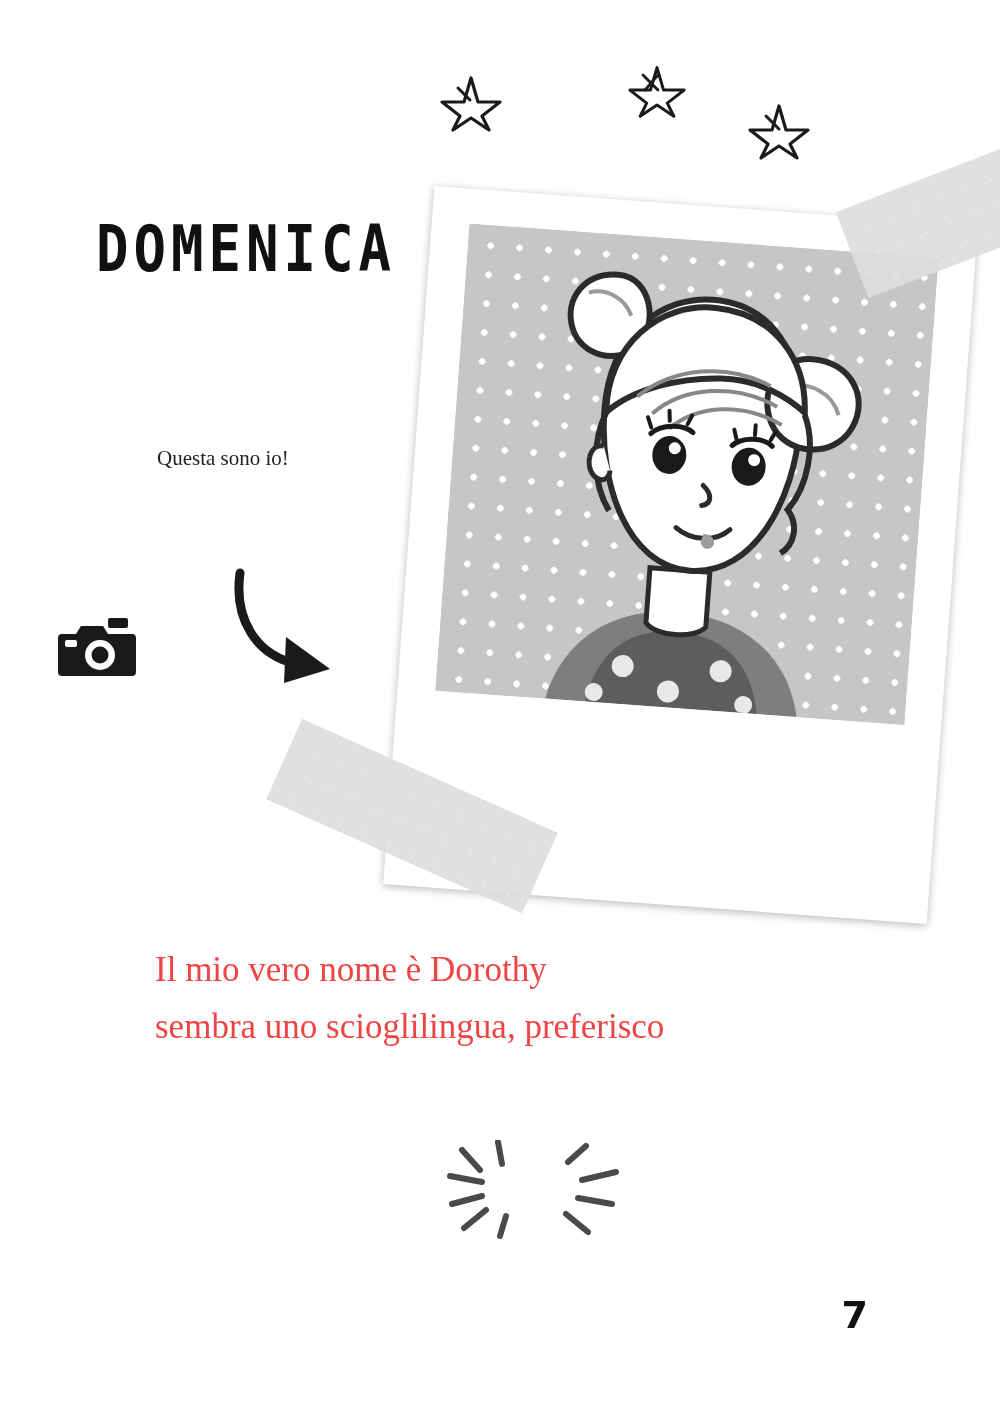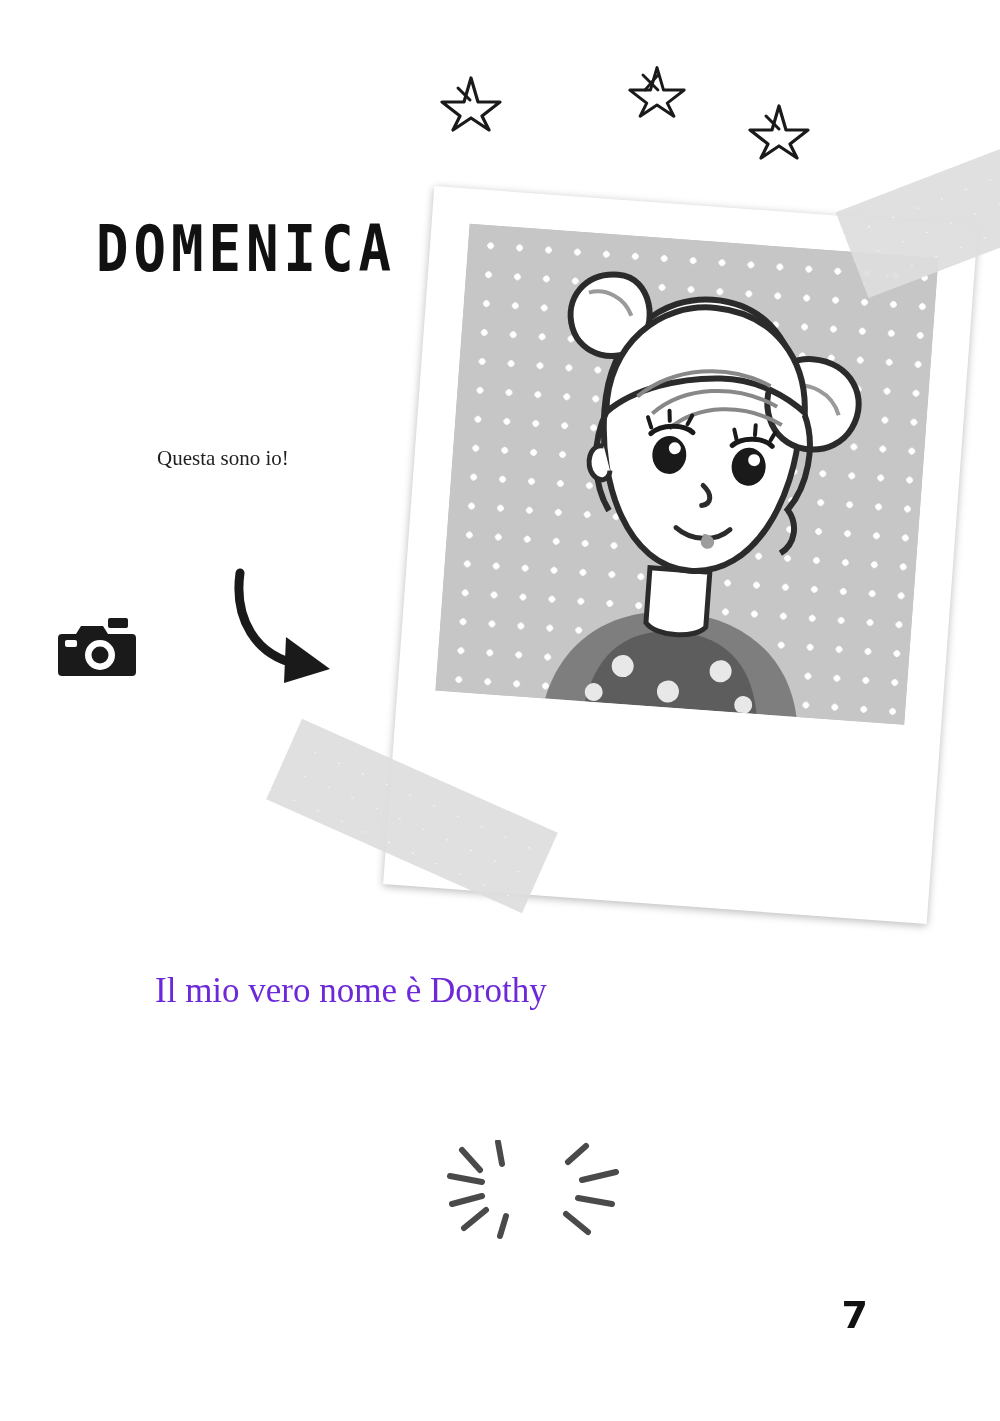--- a/index.html
+++ b/index.html
@@ -132,25 +132,25 @@
     top: 772px;
     width: 280px;
     height: 88px;
     transform: rotate(24deg);
   }
 
   
   .body-text {
     position: absolute;
     left: 155px;
-    top: 963px;
+    top: 942px;
     width: 720px;
     font-size: 35px;
     line-height: 1.62;
-    color: #6d28d9;
+    color: #ef4444;
   }
   .dot-word {
     font-family: "DejaVu Sans", sans-serif;
     font-weight: 700;
     font-size: 33px;
     letter-spacing: 0.5px;
     position: relative;
     padding: 0 6px;
   }
   .sparkle {
@@ -280,20 +280,21 @@
 
   <div class="tape tape-top">
     <div class="tape-inner"></div>
   </div>
   <div class="tape tape-bottom">
     <div class="tape-inner"></div>
   </div>
 
   <div class="body-text">
     <div>Il mio vero nome è Dorothy</div>
+    <div>sembra uno scioglilingua, preferisco</div>
   </div>
 
   <div class="sparkle">
     <svg width="185" height="110" viewBox="0 0 185 110">
       <g stroke="#4a4a4a" stroke-width="6" stroke-linecap="round">
         <path d="M10 36 L42 42"></path>
         <path d="M22 10 L40 30"></path>
         <path d="M58 2 L62 24"></path>
         <path d="M12 64 L42 56"></path>
         <path d="M24 88 L46 70"></path>

